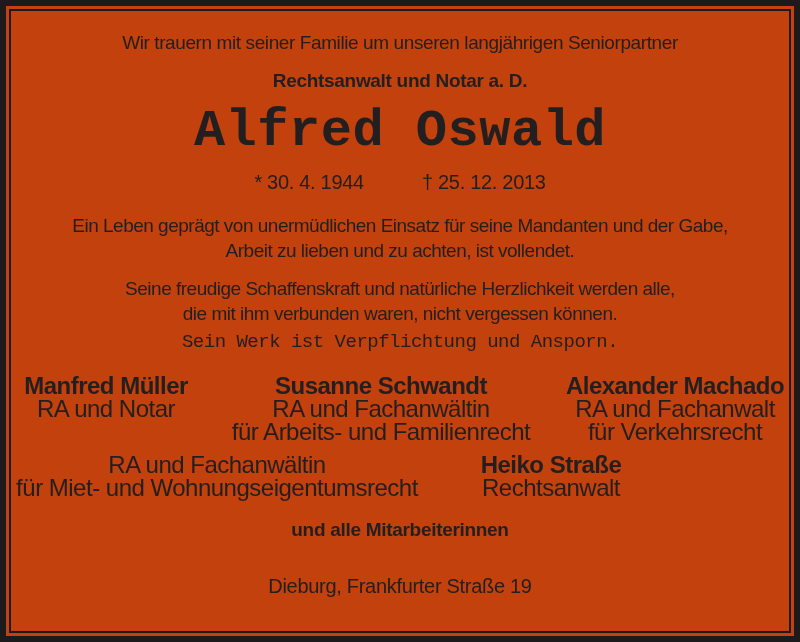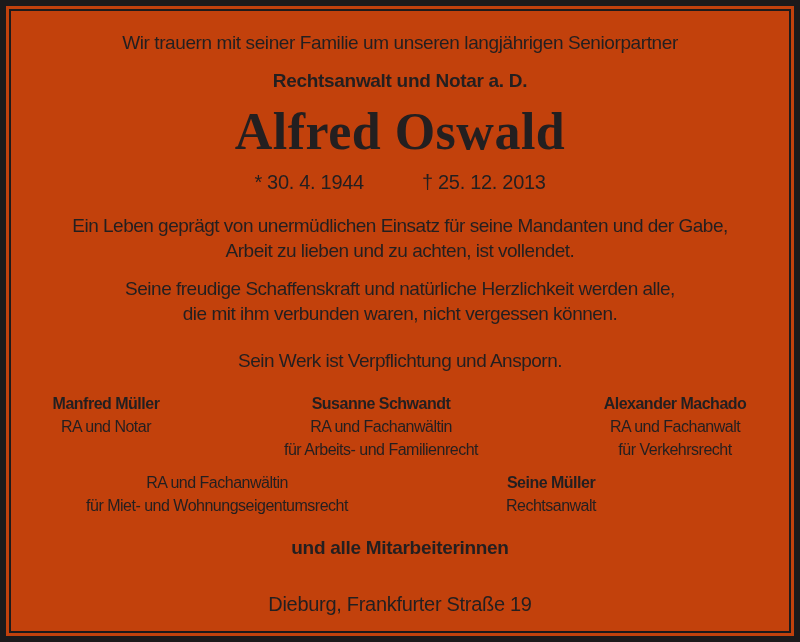--- a/index.html
+++ b/index.html
@@ -39,21 +39,21 @@
   }
   .title-line {
     margin-top: 16px;
     font-size: 19px;
     line-height: 22px;
     font-weight: bold;
     letter-spacing: -0.3px;
   }
   .deceased-name {
     margin-top: 10px;
-    font-family: Liberation Serif, serif;
+    font-family: Liberation Mono, monospace;
     font-weight: bold;
     font-size: 52px;
     line-height: 60px;
     letter-spacing: 0.5px;
   }
   .dates {
     margin-top: 8px;
     font-size: 20px;
     line-height: 25px;
     display: flex;
@@ -62,24 +62,24 @@
     letter-spacing: -0.3px;
   }
   .eulogy {
     font-size: 19px;
     line-height: 25px;
     letter-spacing: -0.5px;
   }
   .eulogy div { white-space: nowrap; }
   .para1 { margin-top: 18px; }
   .para2 { margin-top: 13px; }
-  .para3 { margin-top: 22px; }
+  .para3 { margin-top: 4px; font-family: Liberation Mono, monospace; }
   .sig-row {
     display: flex;
-    font-size: 16px;
+    font-size: 24px;
     line-height: 23px;
     letter-spacing: -0.5px;
   }
   .sig-row .sig { text-align: center; }
   .sig-name { font-weight: bold; white-space: nowrap; }
   .sig-role { white-space: nowrap; }
   .row1 { margin-top: 19px; }
   .row1 .c1 { width: 190px; }
   .row1 .c2 { width: 360px; }
   .row1 .c3 { width: 228px; }
@@ -147,21 +147,21 @@
         <div class="sig-role">für Verkehrsrecht</div>
       </div>
     </div>
 
     <div class="sig-row row2">
       <div class="sig c1">
         <div class="sig-role">RA und Fachanwältin</div>
         <div class="sig-role">für Miet- und Wohnungseigentumsrecht</div>
       </div>
       <div class="sig c2">
-        <div class="sig-name">Seine Müller</div>
+        <div class="sig-name">Heiko Straße</div>
         <div class="sig-role">Rechtsanwalt</div>
       </div>
     </div>
 
     <div class="closing">und alle Mitarbeiterinnen</div>
 
     <div class="location">Dieburg, Frankfurter Straße 19</div>
 
   </div>
 </div>

